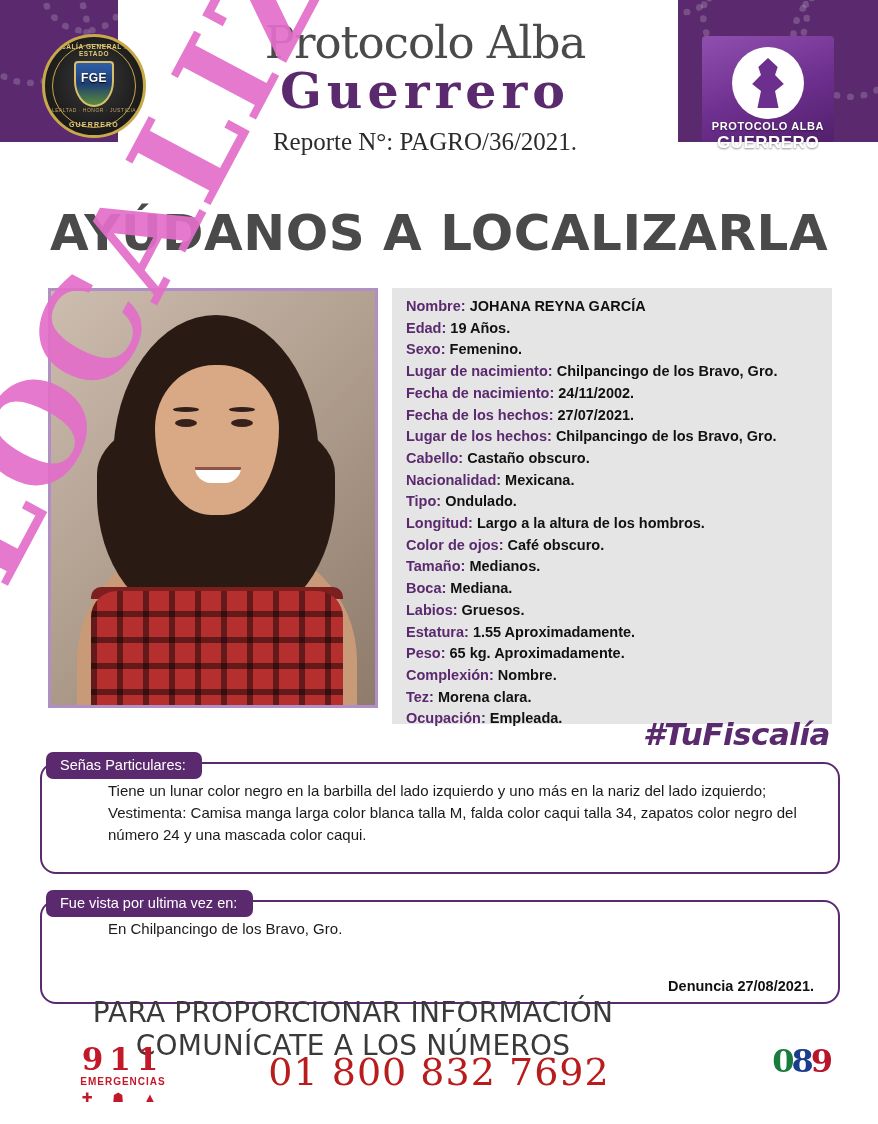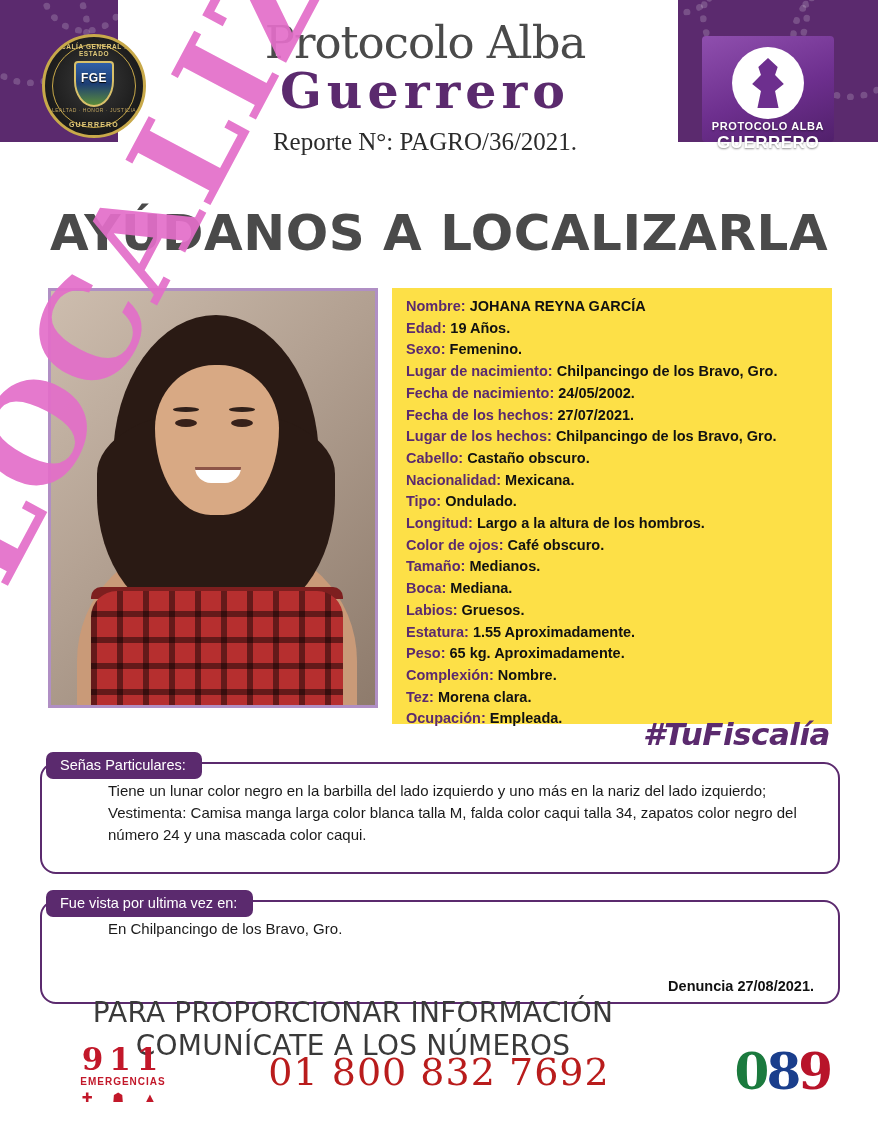--- a/index.html
+++ b/index.html
@@ -278,21 +278,21 @@
     width: 252px; height: 12px;
     background: #7d1f1f;
     border-radius: 10px 10px 0 0;
   }
 
   
   .data-panel {
     position: absolute;
     left: 392px; top: 288px;
     width: 440px; height: 436px;
-    background: #fde047;
+    background: #e5e5e5;
     padding: 8px 10px 6px 14px;
   }
   .data-row {
     font-size: 14.5px;
     color: #1a1a1a;
     line-height: 21.7px;
     white-space: nowrap;
   }
   .data-row .k {
     color: #5b2a6e;
@@ -398,21 +398,21 @@
   .logo-911 .icons {
     margin-top: 3px;
     font-size: 13px;
     color: #c2182a;
     letter-spacing: 8px;
   }
   .logo-089 {
     position: absolute;
     right: 48px; top: 1042px;
     font-family: "DejaVu Serif", serif;
-    font-size: 50px;
+    font-size: 32px;
     font-weight: bold;
     letter-spacing: -3px;
     text-align: right;
   }
   .logo-089 .d0 { color: #1b7a3e; }
   .logo-089 .d8 { color: #1a3e8c; }
   .logo-089 .d9 { color: #b8142a; }
 
   
   .stamp {
@@ -494,21 +494,21 @@
     <div class="ph-smile"></div>
     <div class="ph-dressband"></div>
     <div class="ph-dress"></div>
   </div>
 
   <div class="data-panel">
     <div class="data-row"><span class="k">Nombre:</span> <span class="v">JOHANA REYNA GARCÍA</span></div>
     <div class="data-row"><span class="k">Edad:</span> <span class="v">19 Años.</span></div>
     <div class="data-row"><span class="k">Sexo:</span> <span class="v">Femenino.</span></div>
     <div class="data-row"><span class="k">Lugar de nacimiento:</span> <span class="v">Chilpancingo de los Bravo, Gro.</span></div>
-    <div class="data-row"><span class="k">Fecha de nacimiento:</span> <span class="v">24/05/2002.</span></div>
+    <div class="data-row"><span class="k">Fecha de nacimiento:</span> <span class="v">24/11/2002.</span></div>
     <div class="data-row"><span class="k">Fecha de los hechos:</span> <span class="v">27/07/2021.</span></div>
     <div class="data-row"><span class="k">Lugar de los hechos:</span> <span class="v">Chilpancingo de los Bravo, Gro.</span></div>
     <div class="data-row"><span class="k">Cabello:</span> <span class="v">Castaño obscuro.</span></div>
     <div class="data-row"><span class="k">Nacionalidad:</span> <span class="v">Mexicana.</span></div>
     <div class="data-row"><span class="k">Tipo:</span> <span class="v">Ondulado.</span></div>
     <div class="data-row"><span class="k">Longitud:</span> <span class="v">Largo a la altura de los hombros.</span></div>
     <div class="data-row"><span class="k">Color de ojos:</span> <span class="v">Café obscuro.</span></div>
     <div class="data-row"><span class="k">Tamaño:</span> <span class="v">Medianos.</span></div>
     <div class="data-row"><span class="k">Boca:</span> <span class="v">Mediana.</span></div>
     <div class="data-row"><span class="k">Labios:</span> <span class="v">Gruesos.</span></div>

